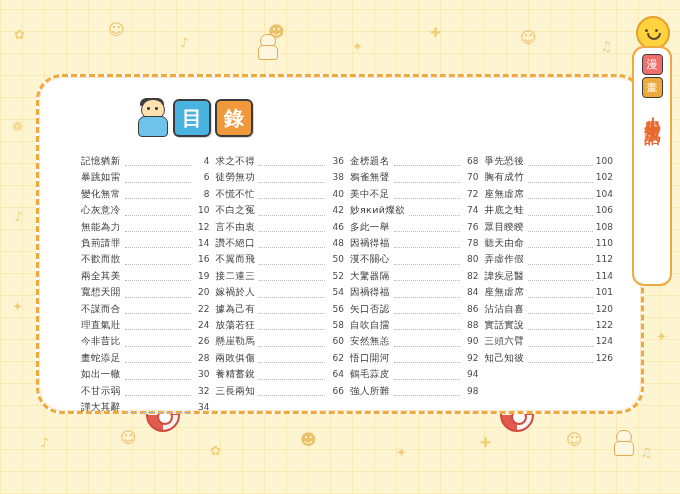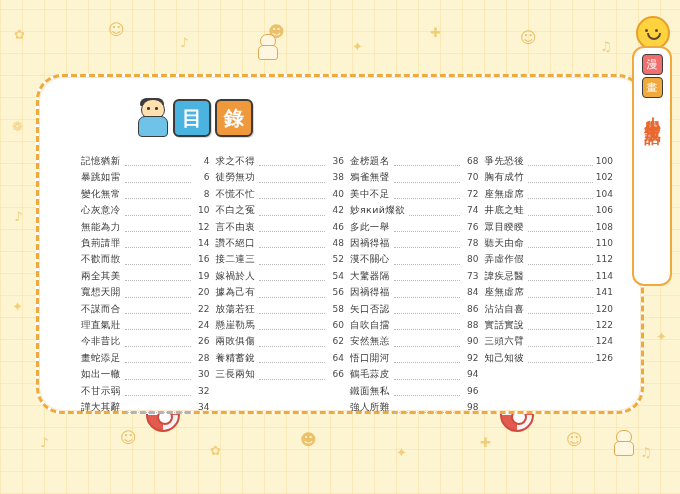--- a/index.html
+++ b/index.html
@@ -464,20 +464,25 @@
             <span class="toc-title">言不由衷</span>
             <span class="toc-dots"></span>
             <span class="toc-page">46</span>
           </div>
         <div class="toc-entry">
             <span class="toc-title">讚不絕口</span>
             <span class="toc-dots"></span>
             <span class="toc-page">48</span>
           </div>
         <div class="toc-entry">
+            <span class="toc-title">不翼而飛</span>
+            <span class="toc-dots"></span>
+            <span class="toc-page">50</span>
+          </div>
+        <div class="toc-entry">
             <span class="toc-title">接二連三</span>
             <span class="toc-dots"></span>
             <span class="toc-page">52</span>
           </div>
         <div class="toc-entry">
             <span class="toc-title">嫁禍於人</span>
             <span class="toc-dots"></span>
             <span class="toc-page">54</span>
           </div>
         <div class="toc-entry">
@@ -544,21 +549,21 @@
             <span class="toc-page">78</span>
           </div>
         <div class="toc-entry">
             <span class="toc-title">漠不關心</span>
             <span class="toc-dots"></span>
             <span class="toc-page">80</span>
           </div>
         <div class="toc-entry">
             <span class="toc-title">大驚器隔</span>
             <span class="toc-dots"></span>
-            <span class="toc-page">73</span>
+            <span class="toc-page">82</span>
           </div>
         <div class="toc-entry">
             <span class="toc-title">因禍得福</span>
             <span class="toc-dots"></span>
             <span class="toc-page">84</span>
           </div>
         <div class="toc-entry">
             <span class="toc-title">矢口否認</span>
             <span class="toc-dots"></span>
             <span class="toc-page">86</span>
@@ -577,25 +582,20 @@
             <span class="toc-title">悟口開河</span>
             <span class="toc-dots"></span>
             <span class="toc-page">92</span>
           </div>
         <div class="toc-entry">
             <span class="toc-title">鶴毛蒜皮</span>
             <span class="toc-dots"></span>
             <span class="toc-page">94</span>
           </div>
         <div class="toc-entry">
-            <span class="toc-title">鐵面無私</span>
-            <span class="toc-dots"></span>
-            <span class="toc-page">96</span>
-          </div>
-        <div class="toc-entry">
             <span class="toc-title">強人所難</span>
             <span class="toc-dots"></span>
             <span class="toc-page">98</span>
           </div>
       </div>
 
       <div class="toc-col">
         <div class="toc-entry">
             <span class="toc-title">爭先恐後</span>
             <span class="toc-dots"></span>
@@ -632,21 +632,21 @@
             <span class="toc-page">112</span>
           </div>
         <div class="toc-entry">
             <span class="toc-title">諱疾忌醫</span>
             <span class="toc-dots"></span>
             <span class="toc-page">114</span>
           </div>
         <div class="toc-entry">
             <span class="toc-title">座無虛席</span>
             <span class="toc-dots"></span>
-            <span class="toc-page">141</span>
+            <span class="toc-page">101</span>
           </div>
         <div class="toc-entry">
             <span class="toc-title">沾沾自喜</span>
             <span class="toc-dots"></span>
             <span class="toc-page">120</span>
           </div>
         <div class="toc-entry">
             <span class="toc-title">實話實說</span>
             <span class="toc-dots"></span>
             <span class="toc-page">122</span>

